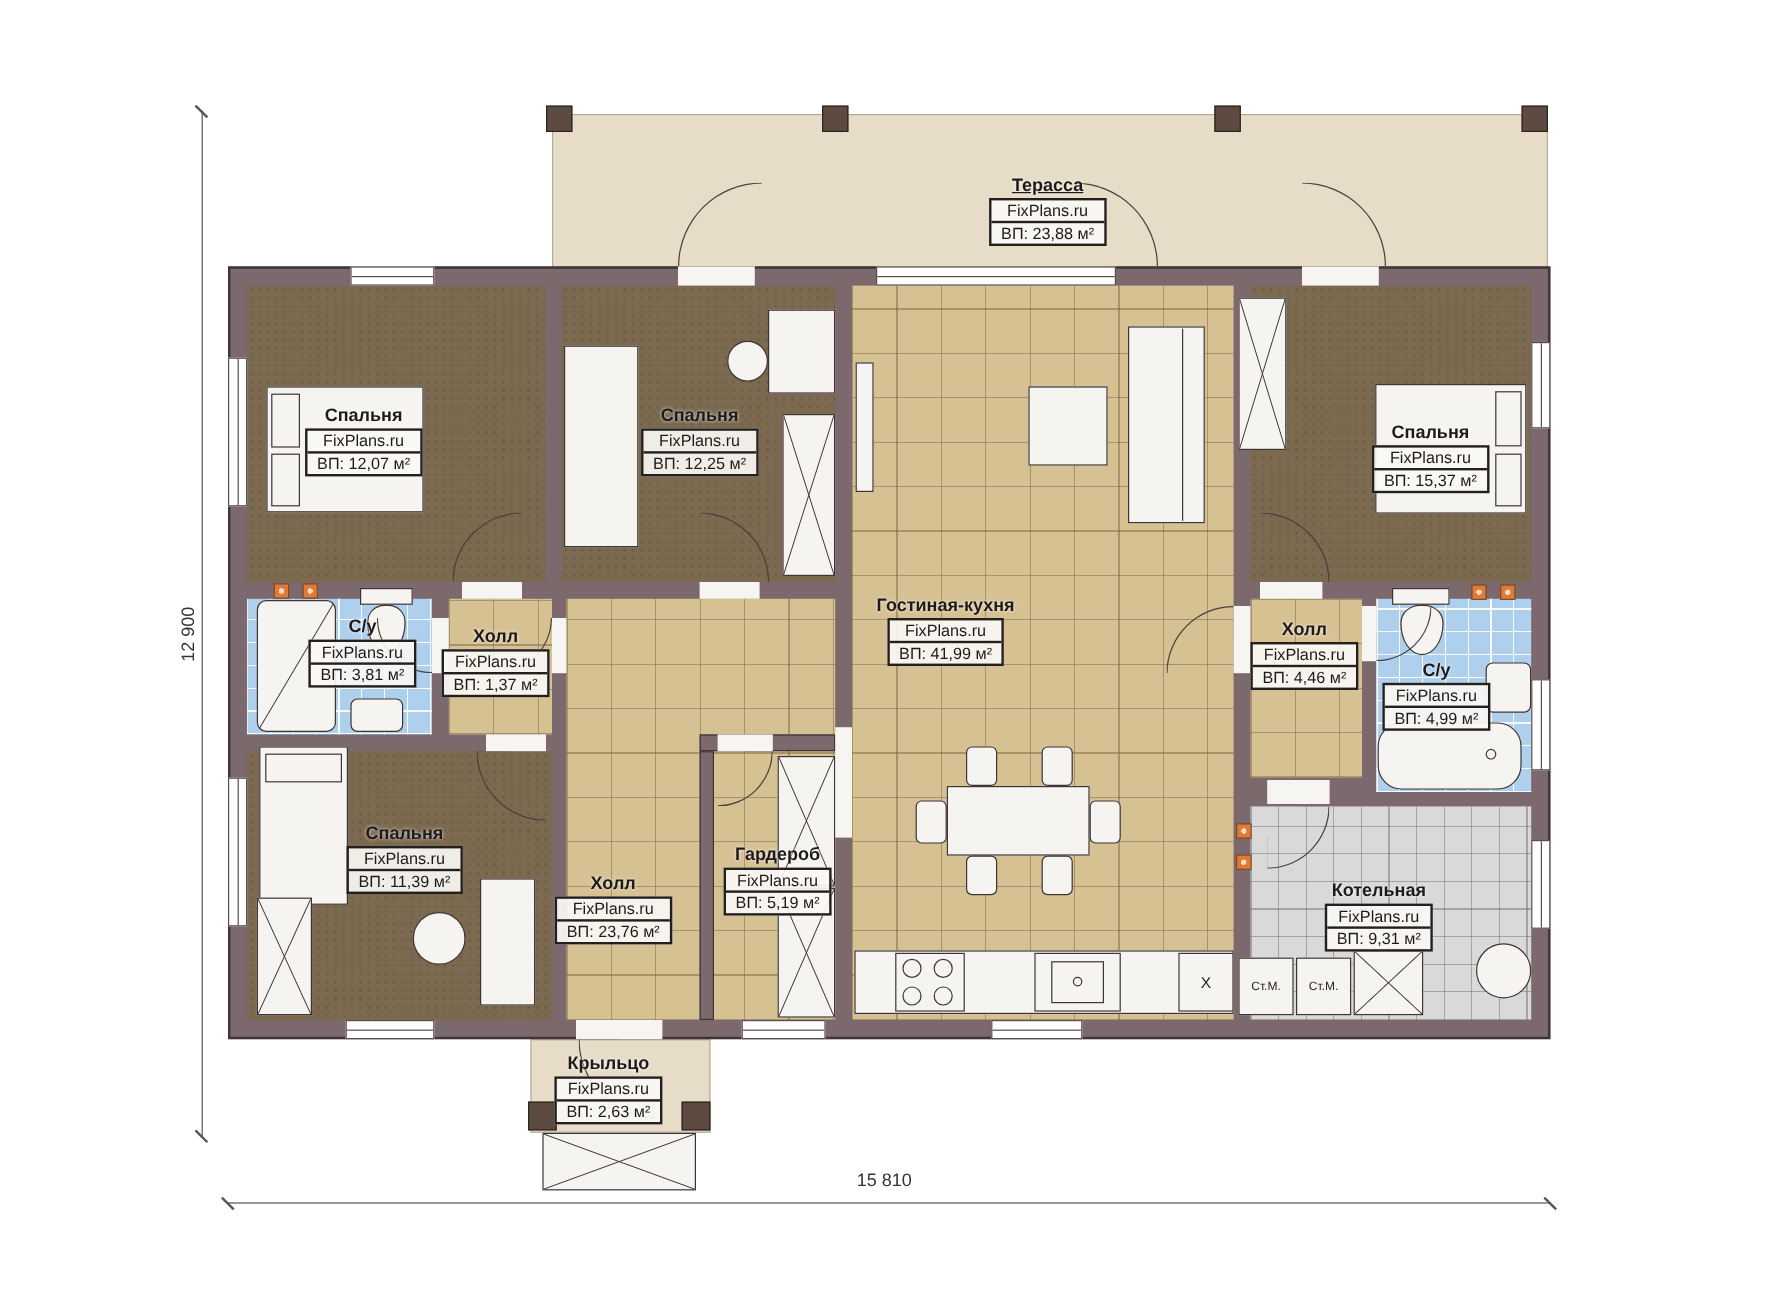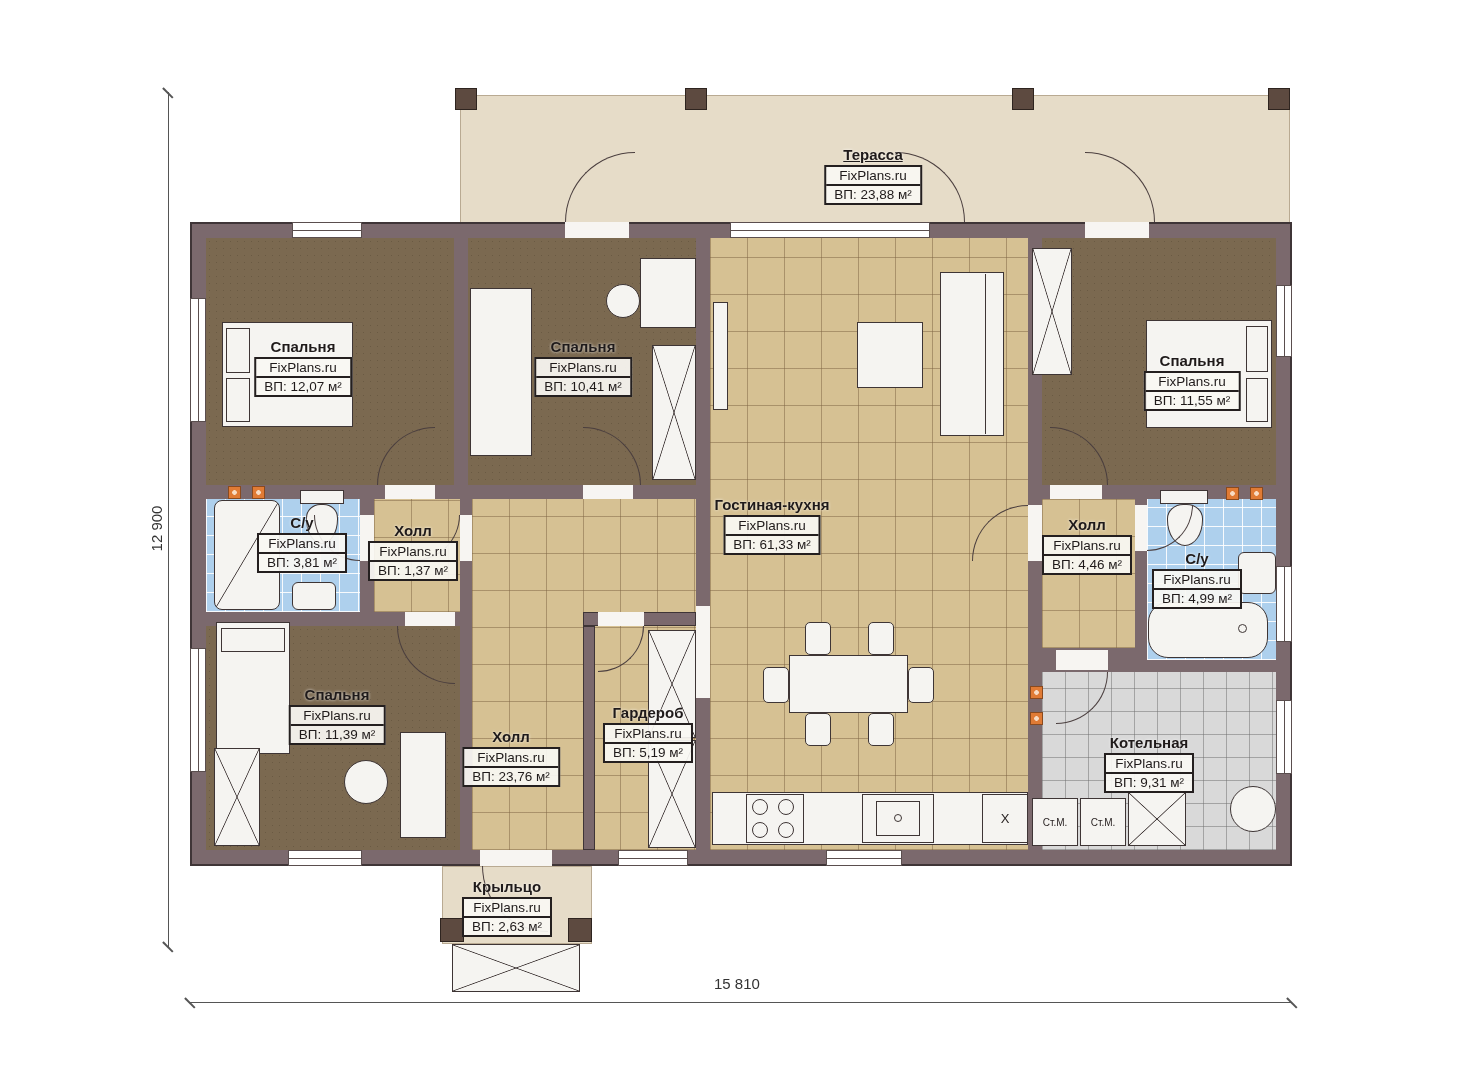--- a/index.html
+++ b/index.html
@@ -209,53 +209,53 @@
     <div class="label-box">
       <div class="brand">FixPlans.ru</div>
       <div class="area">ВП: 12,07 м²</div>
     </div>
   </div>
 
   <div class="room-label" style="left:583px;top:338px;">
     <div class="room-name">Спальня</div>
     <div class="label-box">
       <div class="brand">FixPlans.ru</div>
-      <div class="area">ВП: 10,41 м²</div>
+      <div class="area">ВП: 12,25 м²</div>
     </div>
   </div>
 
   <div class="room-label" style="left:1192px;top:352px;">
     <div class="room-name">Спальня</div>
     <div class="label-box">
       <div class="brand">FixPlans.ru</div>
-      <div class="area">ВП: 11,55 м²</div>
+      <div class="area">ВП: 15,37 м²</div>
     </div>
   </div>
 
   <div class="room-label" style="left:302px;top:514px;">
     <div class="room-name">С/у</div>
     <div class="label-box">
       <div class="brand">FixPlans.ru</div>
       <div class="area">ВП: 3,81 м²</div>
     </div>
   </div>
 
   <div class="room-label" style="left:413px;top:522px;">
     <div class="room-name">Холл</div>
     <div class="label-box">
       <div class="brand">FixPlans.ru</div>
       <div class="area">ВП: 1,37 м²</div>
     </div>
   </div>
 
-  <div class="room-label" style="left:772px;top:496px;">
+  <div class="room-label" style="left:788px;top:496px;">
     <div class="room-name">Гостиная-кухня</div>
     <div class="label-box">
       <div class="brand">FixPlans.ru</div>
-      <div class="area">ВП: 61,33 м²</div>
+      <div class="area">ВП: 41,99 м²</div>
     </div>
   </div>
 
   <div class="room-label" style="left:1087px;top:516px;">
     <div class="room-name">Холл</div>
     <div class="label-box">
       <div class="brand">FixPlans.ru</div>
       <div class="area">ВП: 4,46 м²</div>
     </div>
   </div>

